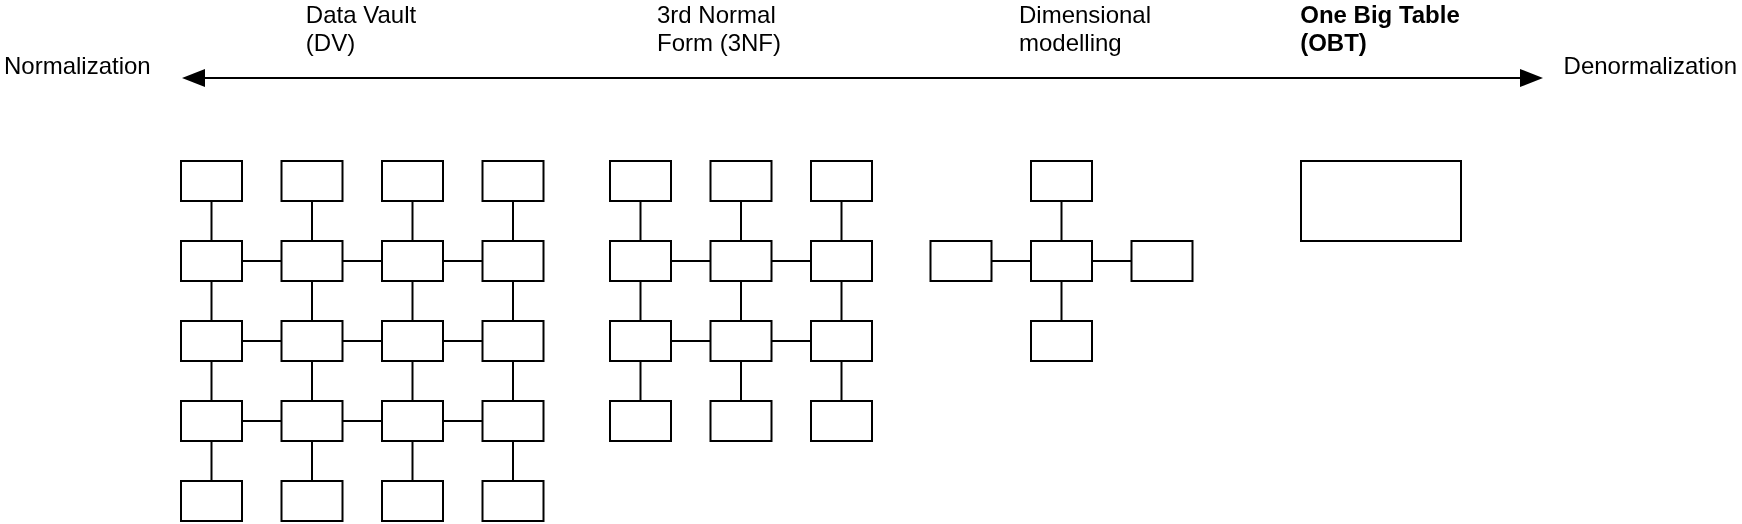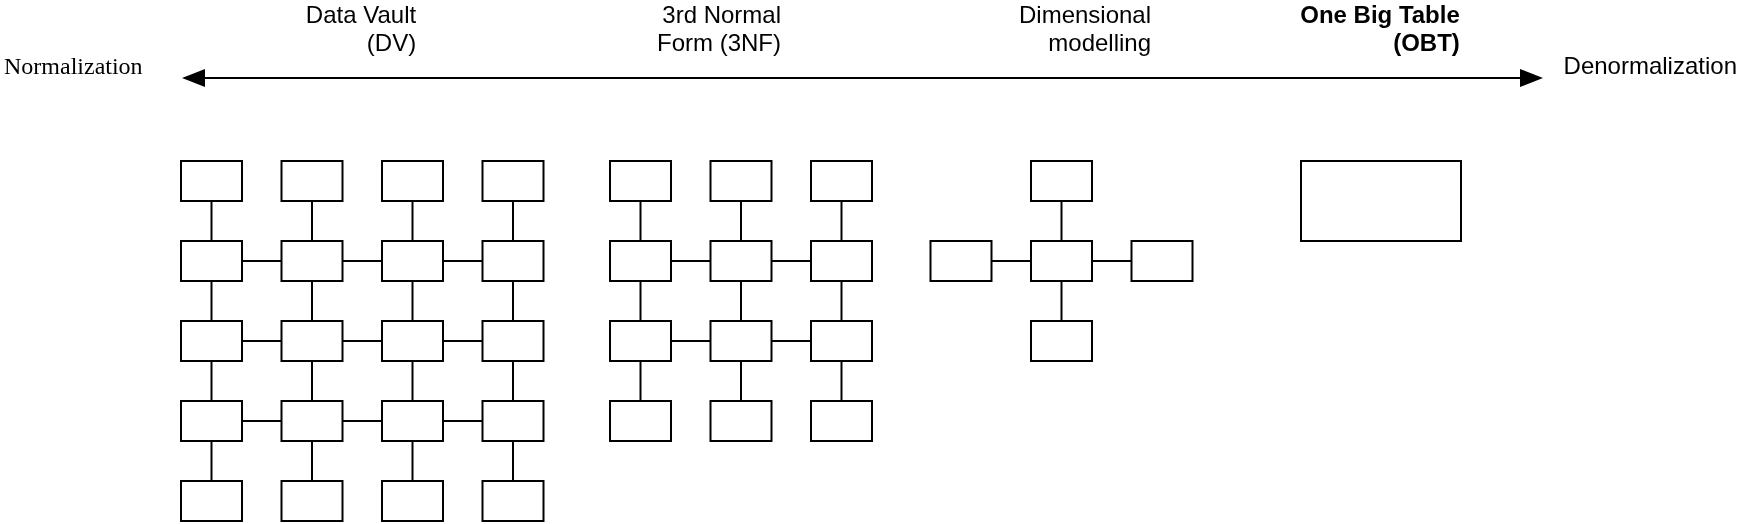--- a/index.html
+++ b/index.html
@@ -22,29 +22,29 @@
     top: 0;
     display: block;
   }
   .axis-label {
     position: absolute;
     top: 52px;
     font-size: 24px;
     line-height: 28px;
     white-space: nowrap;
   }
-  .axis-label.left  { left: 4px; font-family: Liberation Serif, serif; }
+  .axis-label.left  { left: 4px; }
   .axis-label.right { right: 5px; }
   .approach-label {
     position: absolute;
     top: 1px;
     transform: translateX(-50%);
     font-size: 24px;
     line-height: 28px;
-    text-align: right;
+    text-align: left;
     white-space: nowrap;
   }
 </style>
 </head>
 <body>
 
 <div class="canvas">
 
   <svg class="layer" width="1742" height="524" viewBox="0 0 1742 524">
     <g id="arrow-group">

